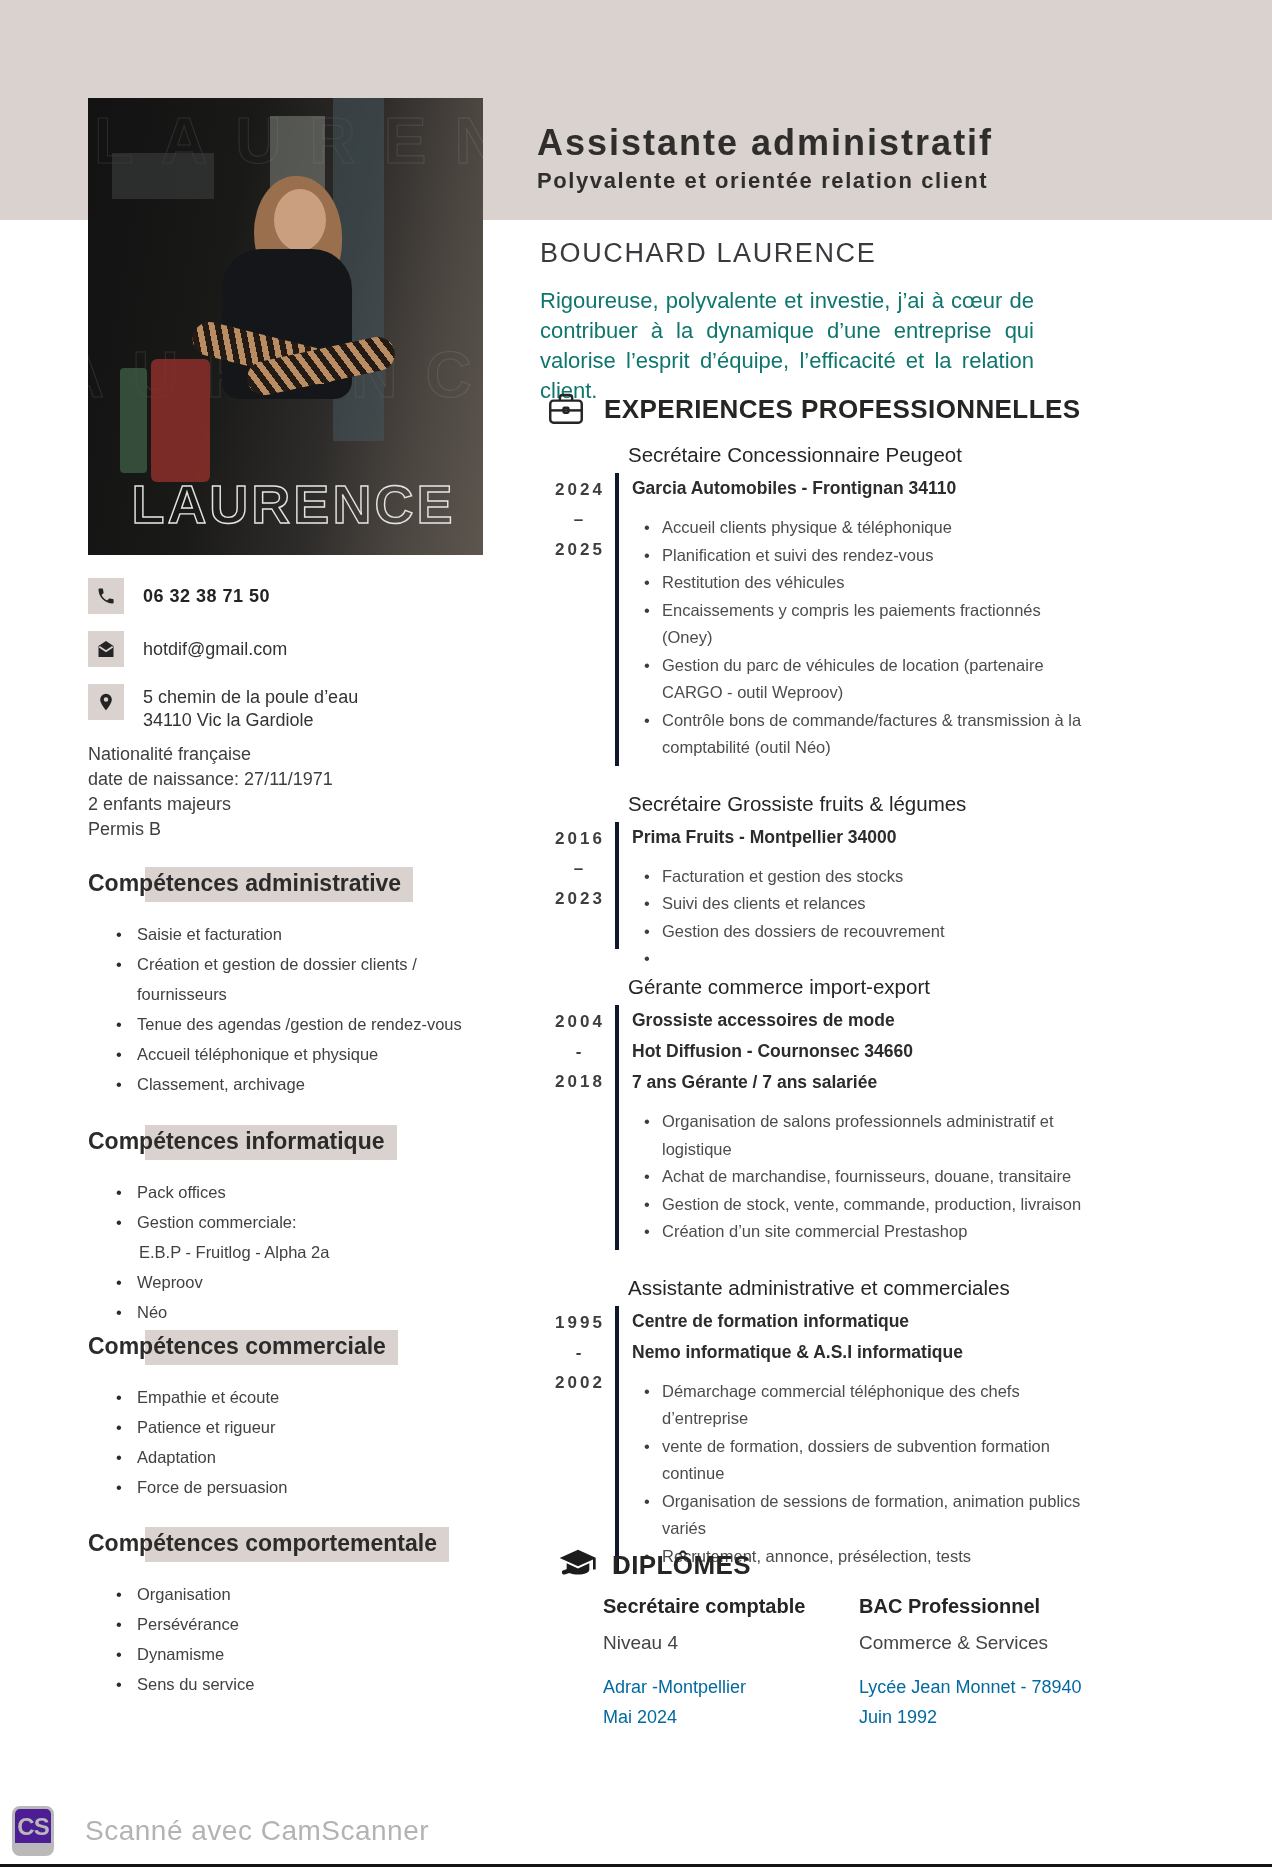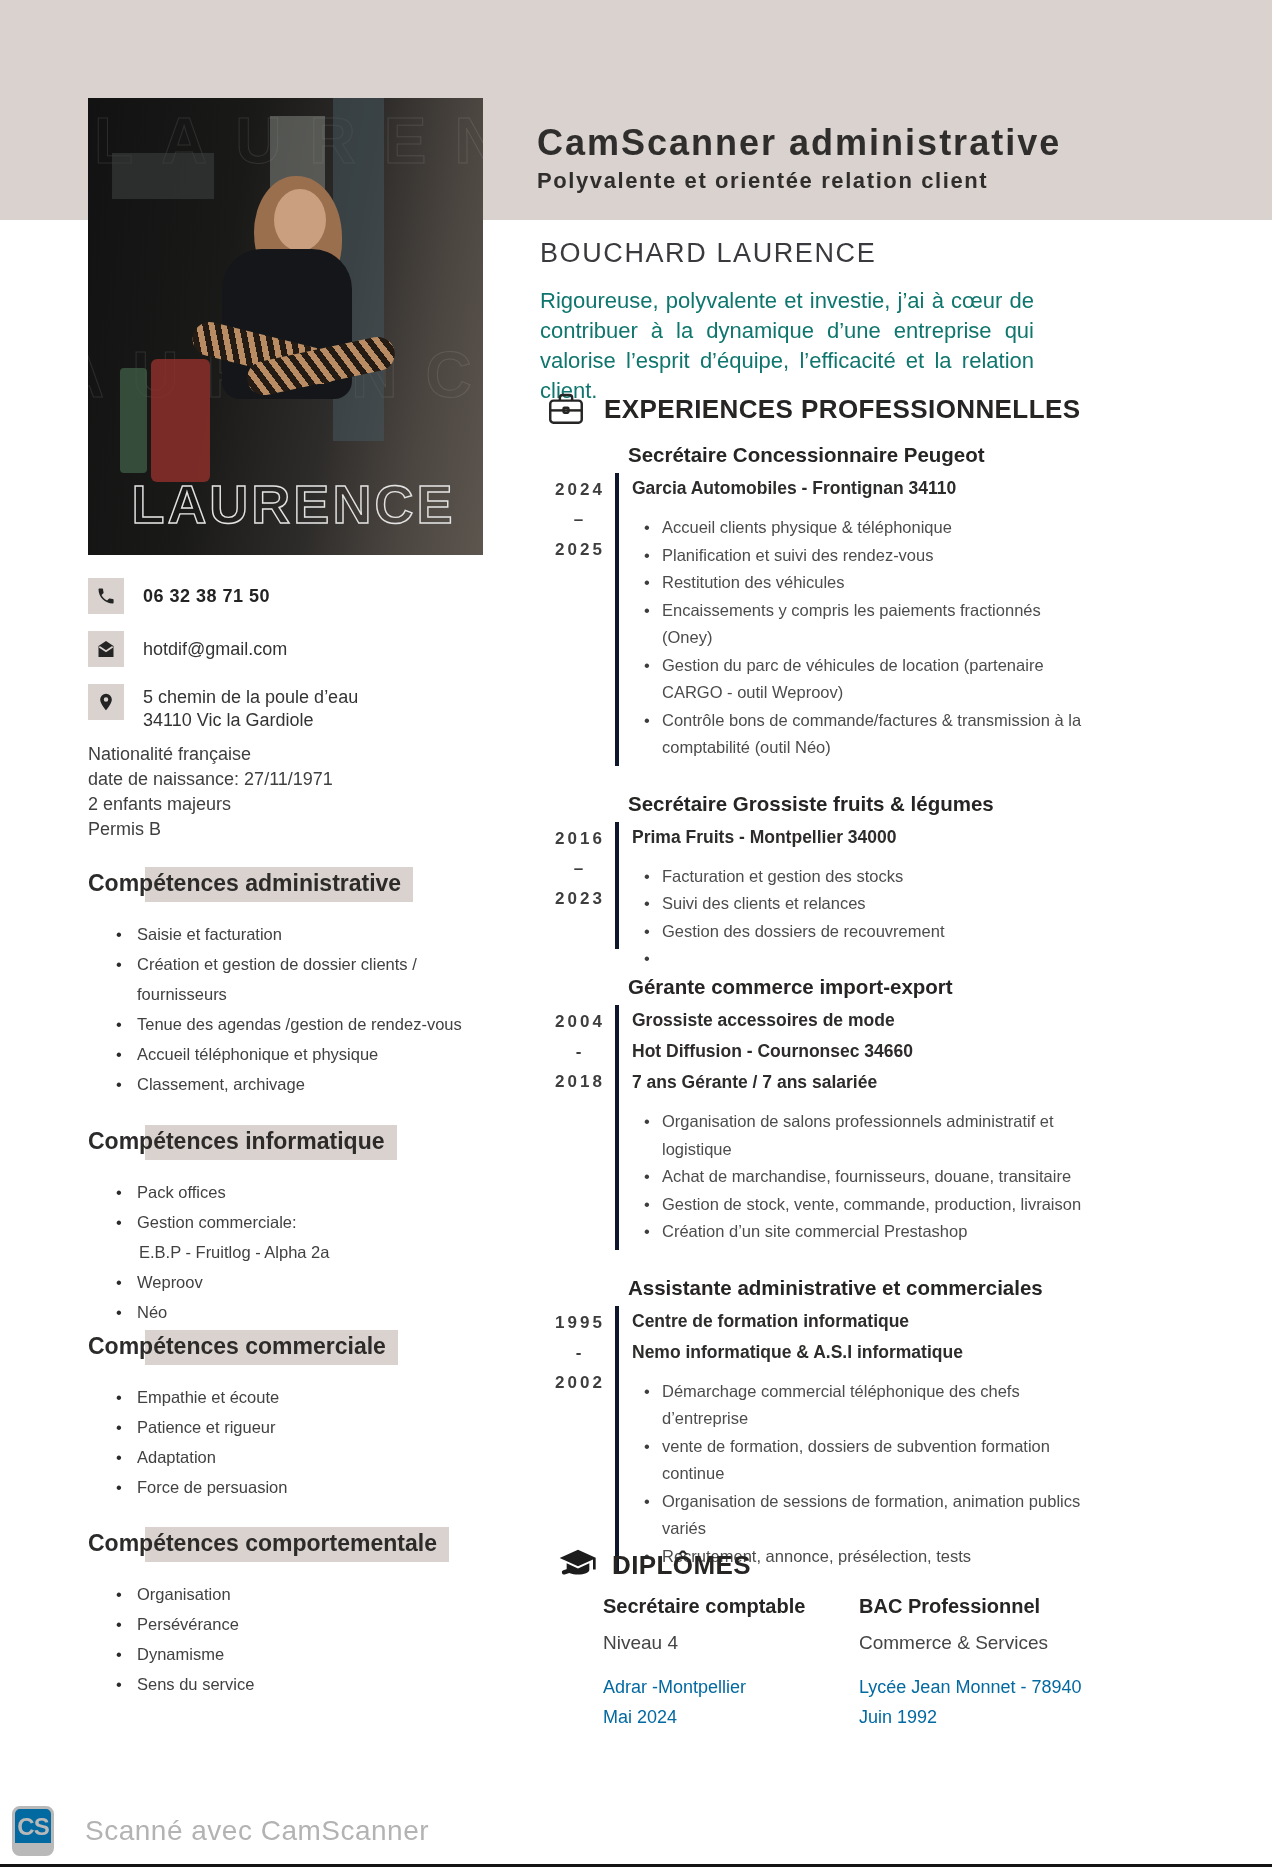--- a/index.html
+++ b/index.html
@@ -55,21 +55,21 @@
   .skills li{position:relative;font-size:16.5px;color:#414141;line-height:30px;padding-left:21px;}
   .skills li .dot{position:absolute;left:0;top:0;color:#2b2b2b;}
   .skills li.nodot{padding-left:23px;}
 
   
   .exp{position:absolute;left:545px;top:388px;width:540px;}
   .sec-head{display:flex;align-items:center;}
   .sec-head .ico{flex:none;margin-right:17px;display:flex;}
   .sec-title{font-size:26px;font-weight:800;color:#262524;letter-spacing:.4px;white-space:nowrap;}
   .job{margin-top:13px;margin-bottom:26px;}
-  .job-title{margin:0 0 6px 83px;font-size:20.5px;font-weight:700;color:#262524;}
+  .job-title{margin:0 0 6px 83px;font-size:20.5px;font-weight:400;color:#262524;}
   .job-body{display:flex;}
   .job-dates{flex:none;width:70px;text-align:center;font-size:17px;font-weight:700;color:#3e3e3e;
              letter-spacing:3px;line-height:30px;padding-top:2px;}
   .job-content{border-left:4px solid #0f172a;padding-left:13px;width:470px;}
   .job-org{font-size:17.5px;font-weight:700;color:#2d2c2b;line-height:31px;}
   .job-content ul{list-style:none;margin:10px 0 4px 0;padding:0 0 0 12px;}
   .job-content li{position:relative;font-size:16.5px;color:#4c4c4c;line-height:27.5px;padding-left:18px;max-width:452px;}
   .job-content li .dot{position:absolute;left:0;top:0;color:#3d3d3d;}
 
   
@@ -77,21 +77,21 @@
   .dip .sec-head .ico{margin-right:14px;}
   .dip-cols{display:flex;margin:10px 0 0 58px;gap:16px;}
   .dip-col1{width:240px;flex:none;}
   .dip-title{font-size:20px;font-weight:800;color:#262524;}
   .dip-level{font-size:19px;color:#454545;margin-top:14px;}
   .dip-school{font-size:18px;color:#0369a1;margin-top:18px;line-height:30px;}
 
   
   .footer{position:absolute;left:12px;top:1806px;display:flex;align-items:center;}
   .cs-logo{width:42px;height:50px;border:3px solid #b9b9b9;border-radius:8px;position:relative;
-           display:flex;align-items:center;justify-content:flex-start;box-sizing:border-box;background:#0369a1;}
+           display:flex;align-items:center;justify-content:flex-start;box-sizing:border-box;background:#4c1d95;}
   .cs-logo .cs{width:100%;text-align:center;margin-top:-9px;font-size:24px;font-weight:700;color:#b9b9b9;letter-spacing:-1px;}
   .cs-logo .foot{position:absolute;left:-1px;right:-1px;bottom:-2px;height:12px;background:#b9b9b9;
                  border-radius:0 0 6px 6px;}
   .scan-text{margin-left:31px;font-size:28px;color:#b3b3b3;letter-spacing:.5px;}
   .bottom-line{position:absolute;left:0;bottom:0;width:100%;height:3px;background:#141414;}
 </style>
 </head>
 <body>
 
 <div class="page">
@@ -108,21 +108,21 @@
     <div class="hair"></div>
     <div class="face"></div>
     <div class="torso"></div>
     <div class="arm l"></div>
     <div class="arm r"></div>
     <svg class="overlay" viewBox="0 0 395 80">
       <text x="52%" y="58" text-anchor="middle" font-family="Liberation Sans, sans-serif" font-size="54" font-weight="700" letter-spacing="3" fill="none" stroke="#e3e3e3" stroke-width="1.4">LAURENCE</text>
     </svg>
   </div>
 
-  <div class="page-title">CamScanner administrative</div>
+  <div class="page-title">Assistante administratif</div>
   <div class="page-subtitle">Polyvalente et orientée relation client</div>
   <div class="candidate-name">BOUCHARD LAURENCE</div>
   <div class="intro">Rigoureuse, polyvalente et investie, j’ai à cœur de contribuer à la dynamique d’une entreprise qui valorise l’esprit d’équipe, l’efficacité et la relation client.</div>
 
   <div class="contact">
     <div class="c-row">
       <div class="c-ico">
         <svg width="20" height="20" viewBox="0 0 24 24">
             <path fill="#242424" d="M6.6 10.8c1.5 2.9 3.8 5.2 6.7 6.7l2.2-2.2c.3-.3.7-.4 1-.3 1.1.4 2.4.6 3.6.6.6 0 1 .4 1 1V20c0 .6-.4 1-1 1C10.8 21 3 13.2 3 3.9c0-.5.4-.9 1-.9h3.5c.6 0 1 .4 1 1 0 1.3.2 2.5.6 3.6.1.3 0 .7-.3 1l-2.2 2.2z"></path>
           </svg>

